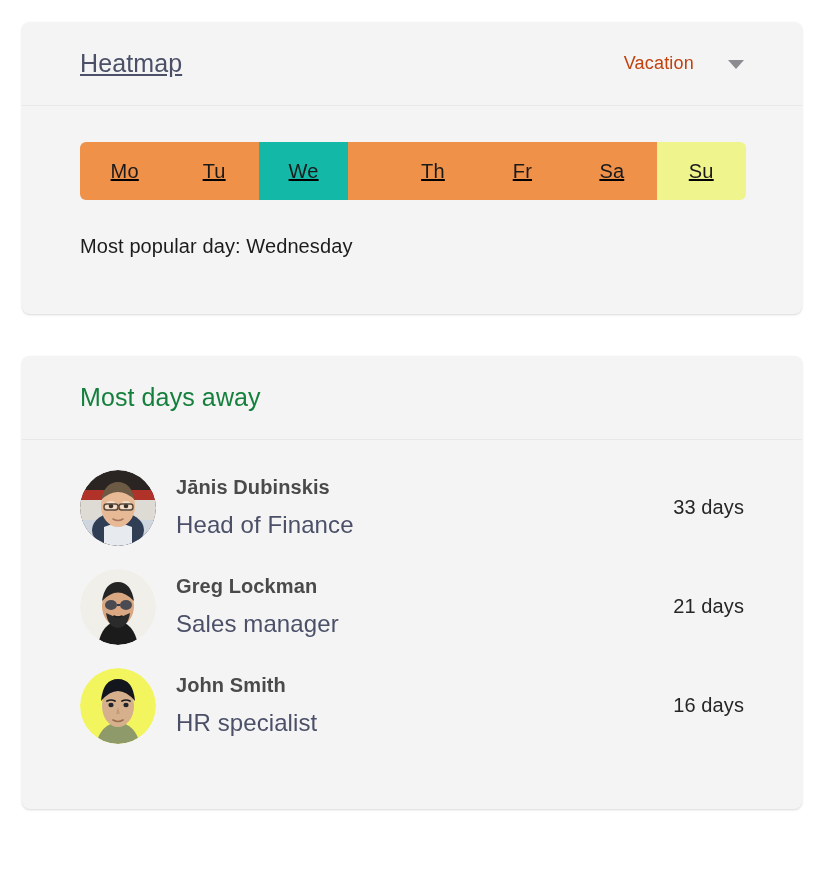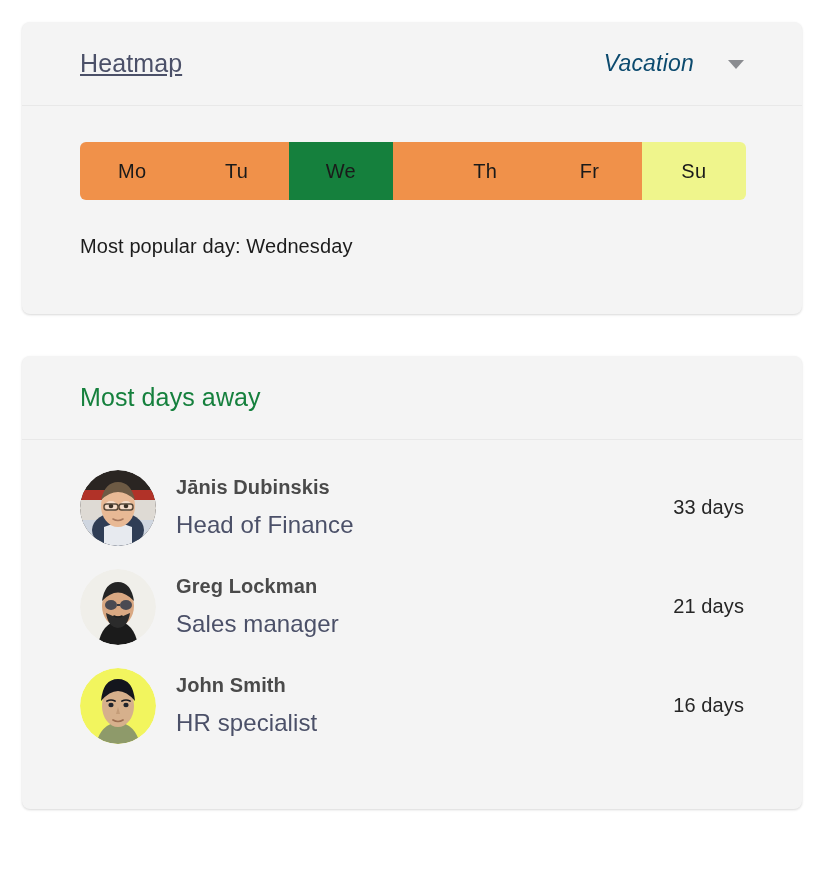--- a/index.html
+++ b/index.html
@@ -48,25 +48,24 @@
   
   .dropdown {
     display: flex;
     align-items: center;
     gap: 34px;
     cursor: pointer;
     user-select: none;
   }
 
   .dropdown-value {
-    font-size: 23px;
+    font-size: 18px;
     font-weight: 400;
-    color: #0c4a6e;
+    color: #c2410c;
     letter-spacing: 0.2px;
-    font-style: italic;
   }
 
   .chevron-down {
     width: 0;
     height: 0;
     border-left: 8px solid transparent;
     border-right: 8px solid transparent;
     border-top: 9px solid #8a8c90;
     margin-top: 2px;
   }
@@ -76,20 +75,21 @@
     padding: 36px 58px 0 58px;
     height: 208px;
   }
 
   .heatmap-bar {
     display: flex;
     height: 58px;
     border-radius: 6px;
     overflow: hidden;
     width: 666px;
+    text-decoration: underline;
   }
 
   .heatmap-cell {
     flex: 1 1 0;
     display: flex;
     align-items: center;
     justify-content: center;
     font-size: 20px;
     color: #1a1a1a;
     letter-spacing: 0.2px;
@@ -174,28 +174,31 @@
 
     <div class="heatmap-body">
 
       <div class="heatmap-bar">
         <div class="heatmap-cell" style="background: rgb(240, 145, 74);">
           <span>Mo</span>
         </div>
         <div class="heatmap-cell" style="background: rgb(240, 145, 74);">
           <span>Tu</span>
         </div>
-        <div class="heatmap-cell" style="background: #15803d;">
+        <div class="heatmap-cell" style="background: #14b8a6;">
           <span>We</span>
         </div>
         <div class="heatmap-cell" style="background: rgb(240, 145, 74); padding-left: 40px;">
           <span>Th</span>
         </div>
         <div class="heatmap-cell" style="background: rgb(240, 145, 74);">
           <span>Fr</span>
+        </div>
+        <div class="heatmap-cell" style="background: rgb(240, 145, 74);">
+          <span>Sa</span>
         </div>
         <div class="heatmap-cell" style="background: rgb(239, 245, 140);">
           <span>Su</span>
         </div>
       </div>
 
       <div class="heatmap-caption">Most popular day: Wednesday</div>
     </div>
   </section>
 

